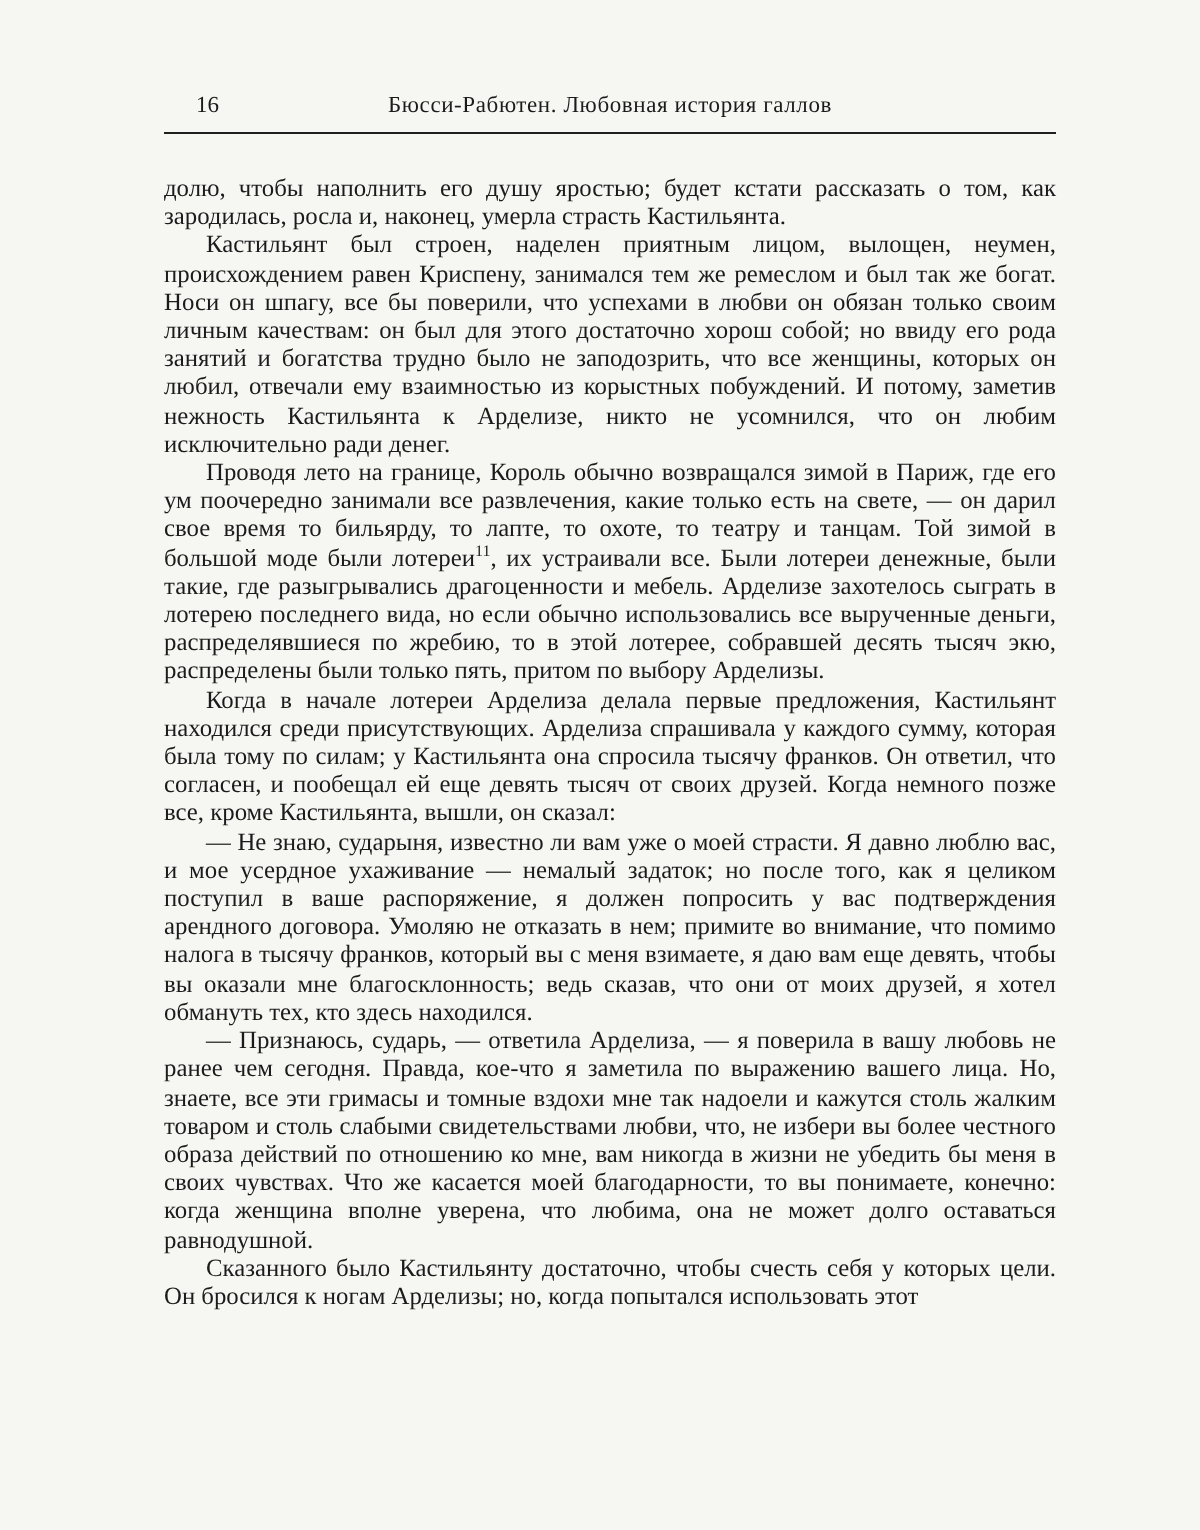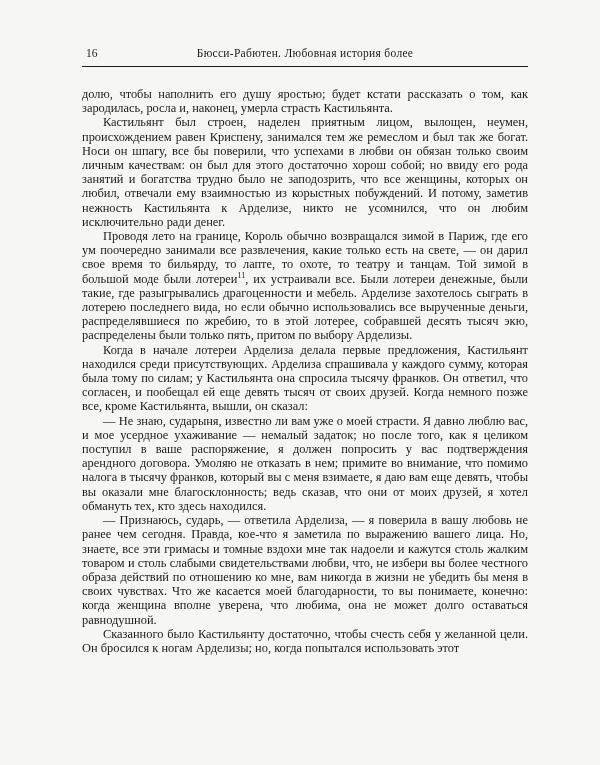--- a/index.html
+++ b/index.html
@@ -20,21 +20,21 @@
     overflow: hidden;
   }
   .header {
     position: relative;
     height: 15px;
     font-size: 11.5px;
     line-height: 15px;
   }
   .pagenum {
     position: absolute;
-    left: 4px;
+    left: 16px;
     top: 0;
   }
   .running-title {
     display: block;
     text-align: center;
     letter-spacing: 0.3px;
   }
   .rule {
     border-bottom: 1px solid #1f1f1f;
     margin-top: 5px;
@@ -62,28 +62,28 @@
     font-family: Liberation Serif, serif;
   }
 </style>
 </head>
 <body>
 
 <div class="page">
 
   <div class="header">
     <span class="pagenum">16</span>
-    <span class="running-title">Бюсси-Рабютен. Любовная история более</span>
+    <span class="running-title">Бюсси-Рабютен. Любовная история галлов</span>
   </div>
 
   <div class="rule"></div>
 
   <div class="body-text">
     <p class="noindent">долю, чтобы наполнить его душу яростью; будет кстати рассказать о том, как зародилась, росла и, наконец, умерла страсть Кастильянта.</p>
     <p>Кастильянт был строен, наделен приятным лицом, вылощен, неумен, происхождением равен Криспену, занимался тем же ремеслом и был так же богат. Носи он шпагу, все бы поверили, что успехами в любви он обязан только своим личным качествам: он был для этого достаточно хорош собой; но ввиду его рода занятий и богатства трудно было не заподозрить, что все женщины, которых он любил, отвечали ему взаимностью из корыстных побуждений. И потому, заметив нежность Кастильянта к Арделизе, никто не усомнился, что он любим исключительно ради денег.</p>
     <p><span>Проводя лето на границе, Король обычно возвращался зимой в Париж, где его ум поочередно занимали все развлечения, какие только есть на свете, — он дарил свое время то бильярду, то лапте, то охоте, то театру и танцам. Той зимой в большой моде были лотереи</span><sup>11</sup><span>, их устраивали все. Были лотереи денежные, были такие, где разыгрывались драгоценности и мебель. Арделизе захотелось сыграть в лотерею последнего вида, но если обычно использовались все вырученные деньги, распределявшиеся по жребию, то в этой лотерее, собравшей десять тысяч экю, распределены были только пять, притом по выбору Арделизы.</span></p>
     <p>Когда в начале лотереи Арделиза делала первые предложения, Кастильянт находился среди присутствующих. Арделиза спрашивала у каждого сумму, которая была тому по силам; у Кастильянта она спросила тысячу франков. Он ответил, что согласен, и пообещал ей еще девять тысяч от своих друзей. Когда немного позже все, кроме Кастильянта, вышли, он сказал:</p>
     <p>— Не знаю, сударыня, известно ли вам уже о моей страсти. Я давно люблю вас, и мое усердное ухаживание — немалый задаток; но после того, как я целиком поступил в ваше распоряжение, я должен попросить у вас подтверждения арендного договора. Умоляю не отказать в нем; примите во внимание, что помимо налога в тысячу франков, который вы с меня взимаете, я даю вам еще девять, чтобы вы оказали мне благосклонность; ведь сказав, что они от моих друзей, я хотел обмануть тех, кто здесь находился.</p>
     <p>— Признаюсь, сударь, — ответила Арделиза, — я поверила в вашу любовь не ранее чем сегодня. Правда, кое-что я заметила по выражению вашего лица. Но, знаете, все эти гримасы и томные вздохи мне так надоели и кажутся столь жалким товаром и столь слабыми свидетельствами любви, что, не избери вы более честного образа действий по отношению ко мне, вам никогда в жизни не убедить бы меня в своих чувствах. Что же касается моей благодарности, то вы понимаете, конечно: когда женщина вполне уверена, что любима, она не может долго оставаться равнодушной.</p>
-    <p>Сказанного было Кастильянту достаточно, чтобы счесть себя у желанной цели. Он бросился к ногам Арделизы; но, когда попытался использовать этот</p>
+    <p>Сказанного было Кастильянту достаточно, чтобы счесть себя у которых цели. Он бросился к ногам Арделизы; но, когда попытался использовать этот</p>
   </div>
 
 </div>
 
 </body></html>

